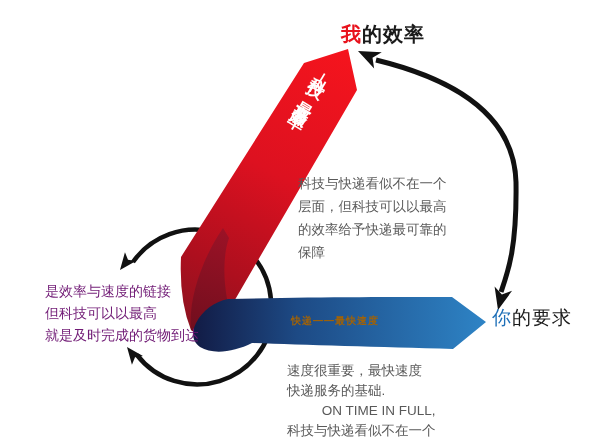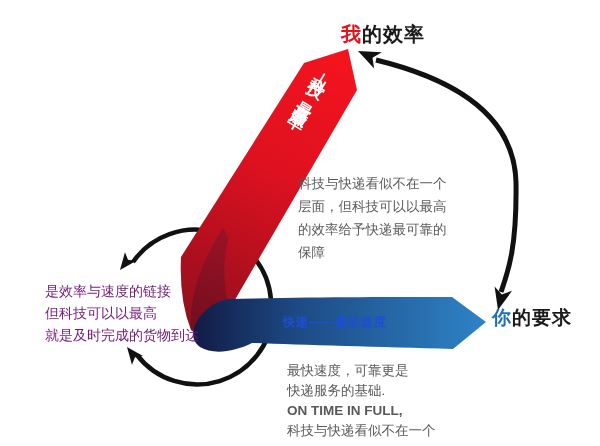--- a/index.html
+++ b/index.html
@@ -3,38 +3,38 @@
 <meta charset="utf-8">
 <style>
   html,body{margin:0;padding:0;background:#fff;}
   .stage{
     position:relative;width:600px;height:446px;background:#ffffff;overflow:hidden;
     font-family:"Liberation Sans","DejaVu Sans",sans-serif;
   }
   .stage svg{position:absolute;left:0;top:0;}
   .lbl{position:absolute;white-space:nowrap;line-height:1.1;}
   .lbl-my{left:341px;top:23px;font-size:20px;font-weight:bold;color:#1a1a1a;letter-spacing:1px;}
-  .lbl-your{left:492px;top:308px;font-size:19px;font-weight:bold;color:#1a1a1a;letter-spacing:1px;text-align:right;}
+  .lbl-your{left:492px;top:308px;font-size:19px;font-weight:normal;color:#1a1a1a;letter-spacing:1px;text-align:right;}
   .hl-red{color:#e8121c;}
   .hl-blue{color:#1e6fb8;}
   .ribbon-label{
     position:absolute;left:274px;top:55px;width:26px;height:160px;
     writing-mode:vertical-rl;text-orientation:mixed;
     transform:rotate(31deg);transform-origin:50% 50%;
     color:#ffffff;font-size:17px;font-weight:bold;letter-spacing:4px;white-space:nowrap;
   }
   .express-label{
     position:absolute;left:240px;top:314px;width:190px;text-align:center;
-    color:#1d4ed8;font-size:12px;font-weight:bold;letter-spacing:1px;white-space:nowrap;
+    color:#a16207;font-size:10px;font-weight:bold;letter-spacing:1px;white-space:nowrap;
   }
   .note{position:absolute;white-space:nowrap;}
   .note-tech{left:298px;top:172px;font-size:13.5px;line-height:23px;color:#595959;}
   .note-link{left:45px;top:280px;font-size:14px;line-height:22px;color:#701a75;}
   .note-speed{left:287px;top:361px;font-size:13.5px;line-height:20px;color:#595959;}
-  .note .bold-line{font-weight:bold;}
+  .note .bold-line{font-weight:normal;text-align:right;}
 </style>
 </head>
 <body>
 
 <div class="stage">
 
   <svg width="600" height="446" viewBox="0 0 600 446">
     <defs>
       <linearGradient id="redGrad" gradientUnits="userSpaceOnUse" x1="346" y1="50" x2="200" y2="330">
         <stop offset="0" stop-color="#f5141d"></stop>
@@ -98,19 +98,19 @@
     <div>保障</div>
   </div>
 
   <div class="note note-link">
     <div>是效率与速度的链接</div>
     <div>但科技可以以最高</div>
     <div>就是及时完成的货物到达</div>
   </div>
 
   <div class="note note-speed">
-    <div>最快速度，可靠更是</div>
+    <div>速度很重要，最快速度</div>
     <div>快递服务的基础.</div>
     <div class="bold-line">ON TIME IN FULL,</div>
     <div>科技与快递看似不在一个</div>
   </div>
 
 </div>
 
 </body></html>

